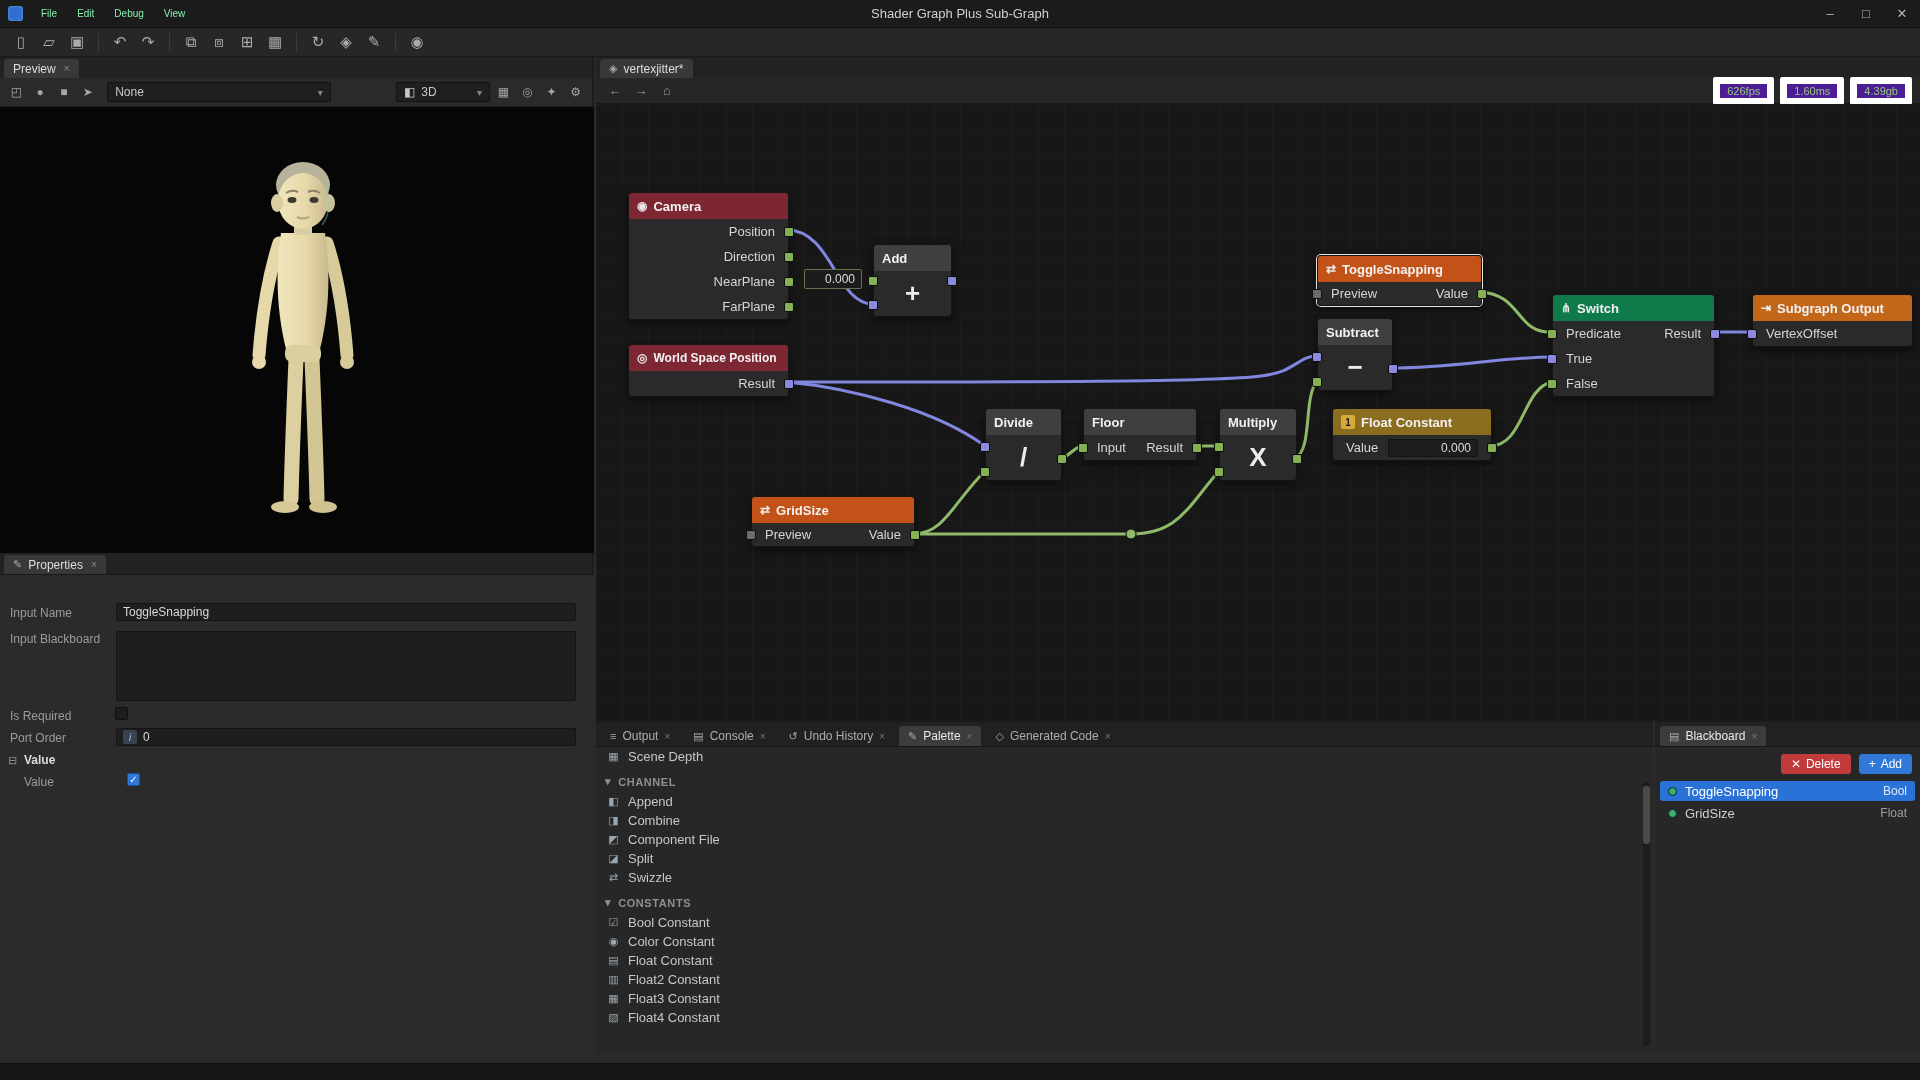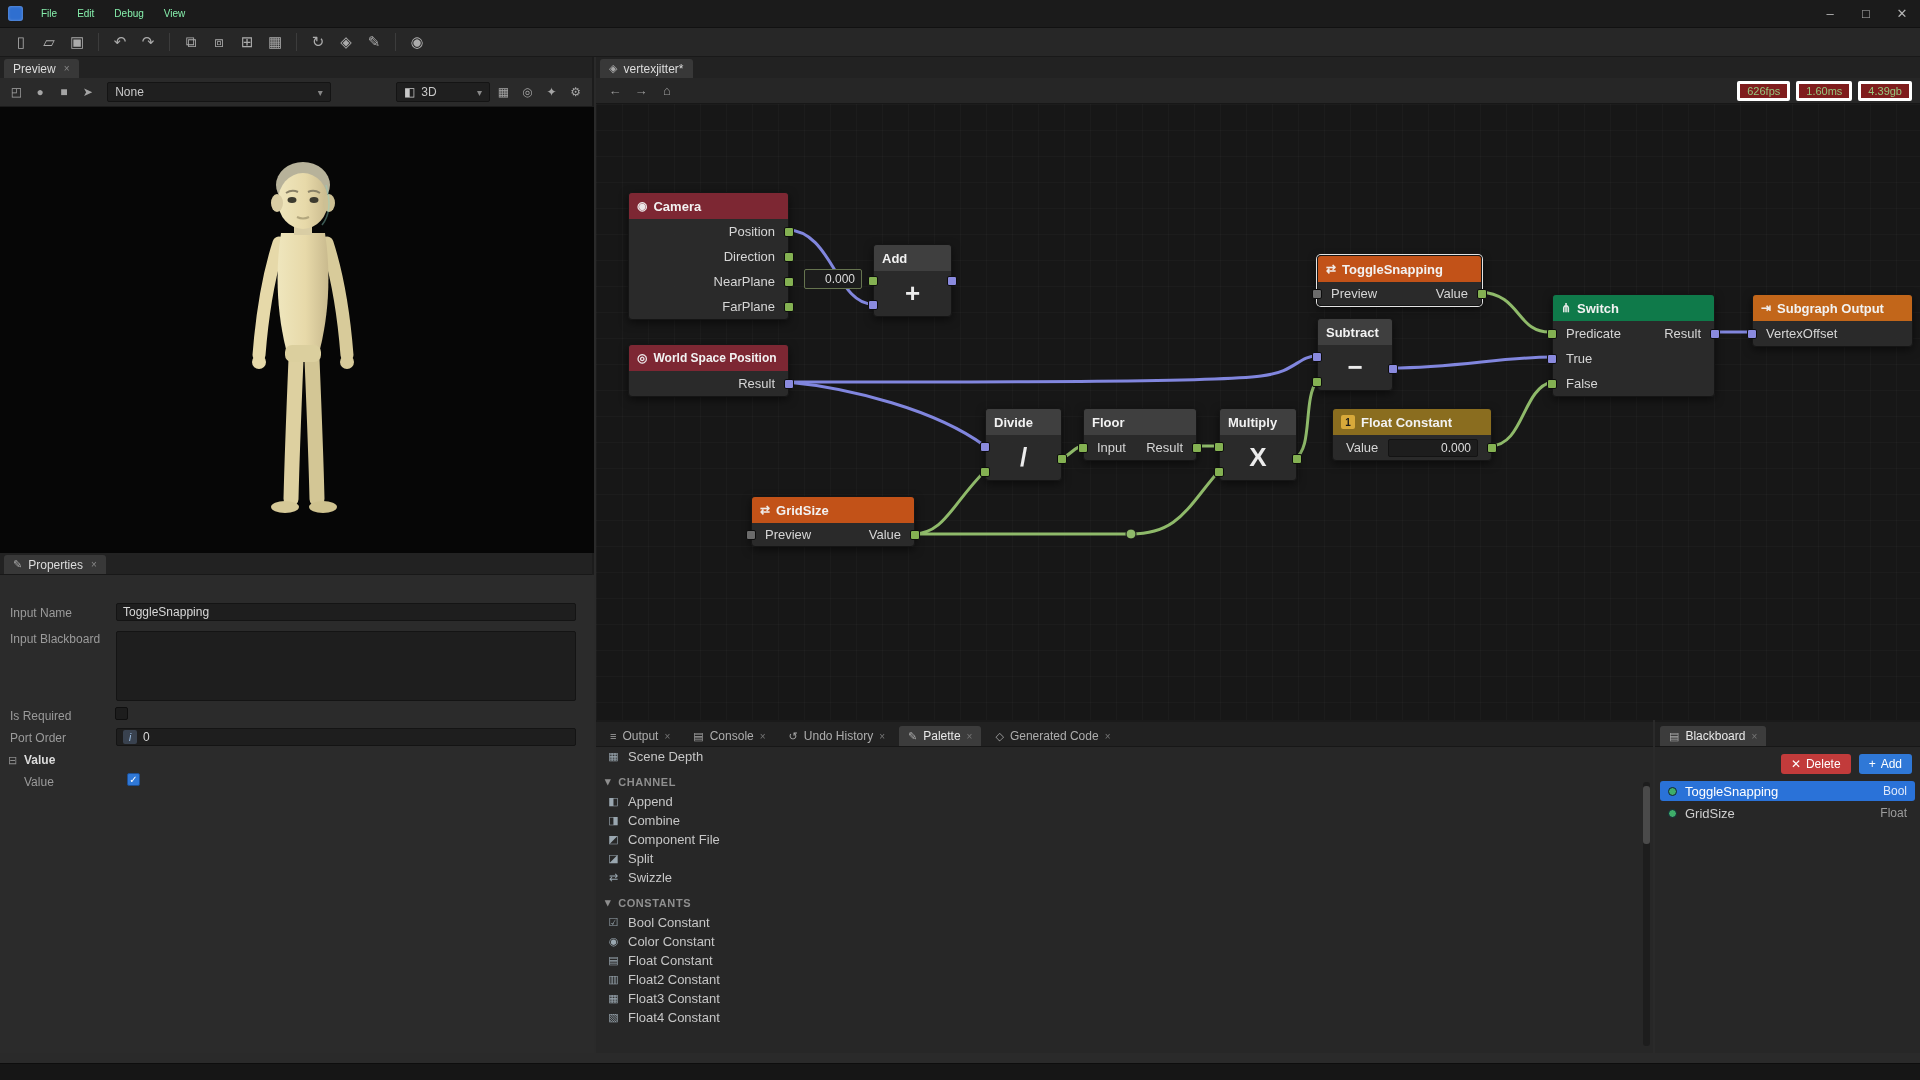--- a/index.html
+++ b/index.html
@@ -51,21 +51,21 @@
   .checkbox.checked{background:#2f78d7;border-color:#1d4f94;color:#fff;font-size:10px;display:flex;align-items:center;justify-content:center;}
   .ichip{display:inline-flex;width:14px;height:14px;background:#39424f;color:#9fc3ea;font-size:10px;font-style:italic;
          align-items:center;justify-content:center;border-radius:2px;margin-right:6px;}
 
   
   .main{position:absolute;left:596px;top:57px;width:1324px;height:996px;background:#2a2a2a;}
   .graph-toolbar{position:absolute;left:0;top:21px;width:100%;height:26px;background:#262626;border-bottom:1px solid #171717;
                  display:flex;align-items:center;padding:0 8px;box-sizing:border-box;gap:4px;}
   .gnav{width:22px;height:20px;display:flex;align-items:center;justify-content:center;color:#9d9d9d;font-size:13px;border-radius:3px;}
   .stats{margin-left:auto;display:flex;gap:6px;}
-  .chip{background:#7f1d1d;border:3px solid #ffffff;color:#97c77f;font-size:11px;padding:1px 7px;border-radius:2px;}
+  .chip{background:#4c1d95;border:7px solid #ffffff;color:#97c77f;font-size:11px;padding:1px 7px;border-radius:2px;}
 
   
   .canvas{position:absolute;left:0;top:47px;width:1324px;height:616px;background:#171717;overflow:hidden;
           background-image:linear-gradient(rgba(255,255,255,.022) 1px,transparent 1px),
                            linear-gradient(90deg,rgba(255,255,255,.022) 1px,transparent 1px);
           background-size:26px 26px;}
   .wires{position:absolute;left:0;top:0;}
   .gnode{position:absolute;background:rgba(43,43,43,.97);border:1px solid #151515;border-radius:4px;
          box-shadow:0 3px 9px rgba(0,0,0,.5);}
   .gnode.selected{box-shadow:0 0 0 1px #e4e4e4,0 3px 9px rgba(0,0,0,.5);}
@@ -118,20 +118,21 @@
 <body>
 
 <div id="app">
 
   <div class="titlebar">
     <div class="appicon"></div>
     <div class="menu">File</div>
     <div class="menu">Edit</div>
     <div class="menu">Debug</div>
     <div class="menu">View</div>
+    <div class="wintitle">Shader Graph Plus Sub-Graph</div>
     <div class="winbtns">
       <div class="winbtn">–</div>
       <div class="winbtn">□</div>
       <div class="winbtn">✕</div>
     </div>
   </div>
 
   <div class="toolbar">
     <div class="tbtn">
         <span>▯</span>

